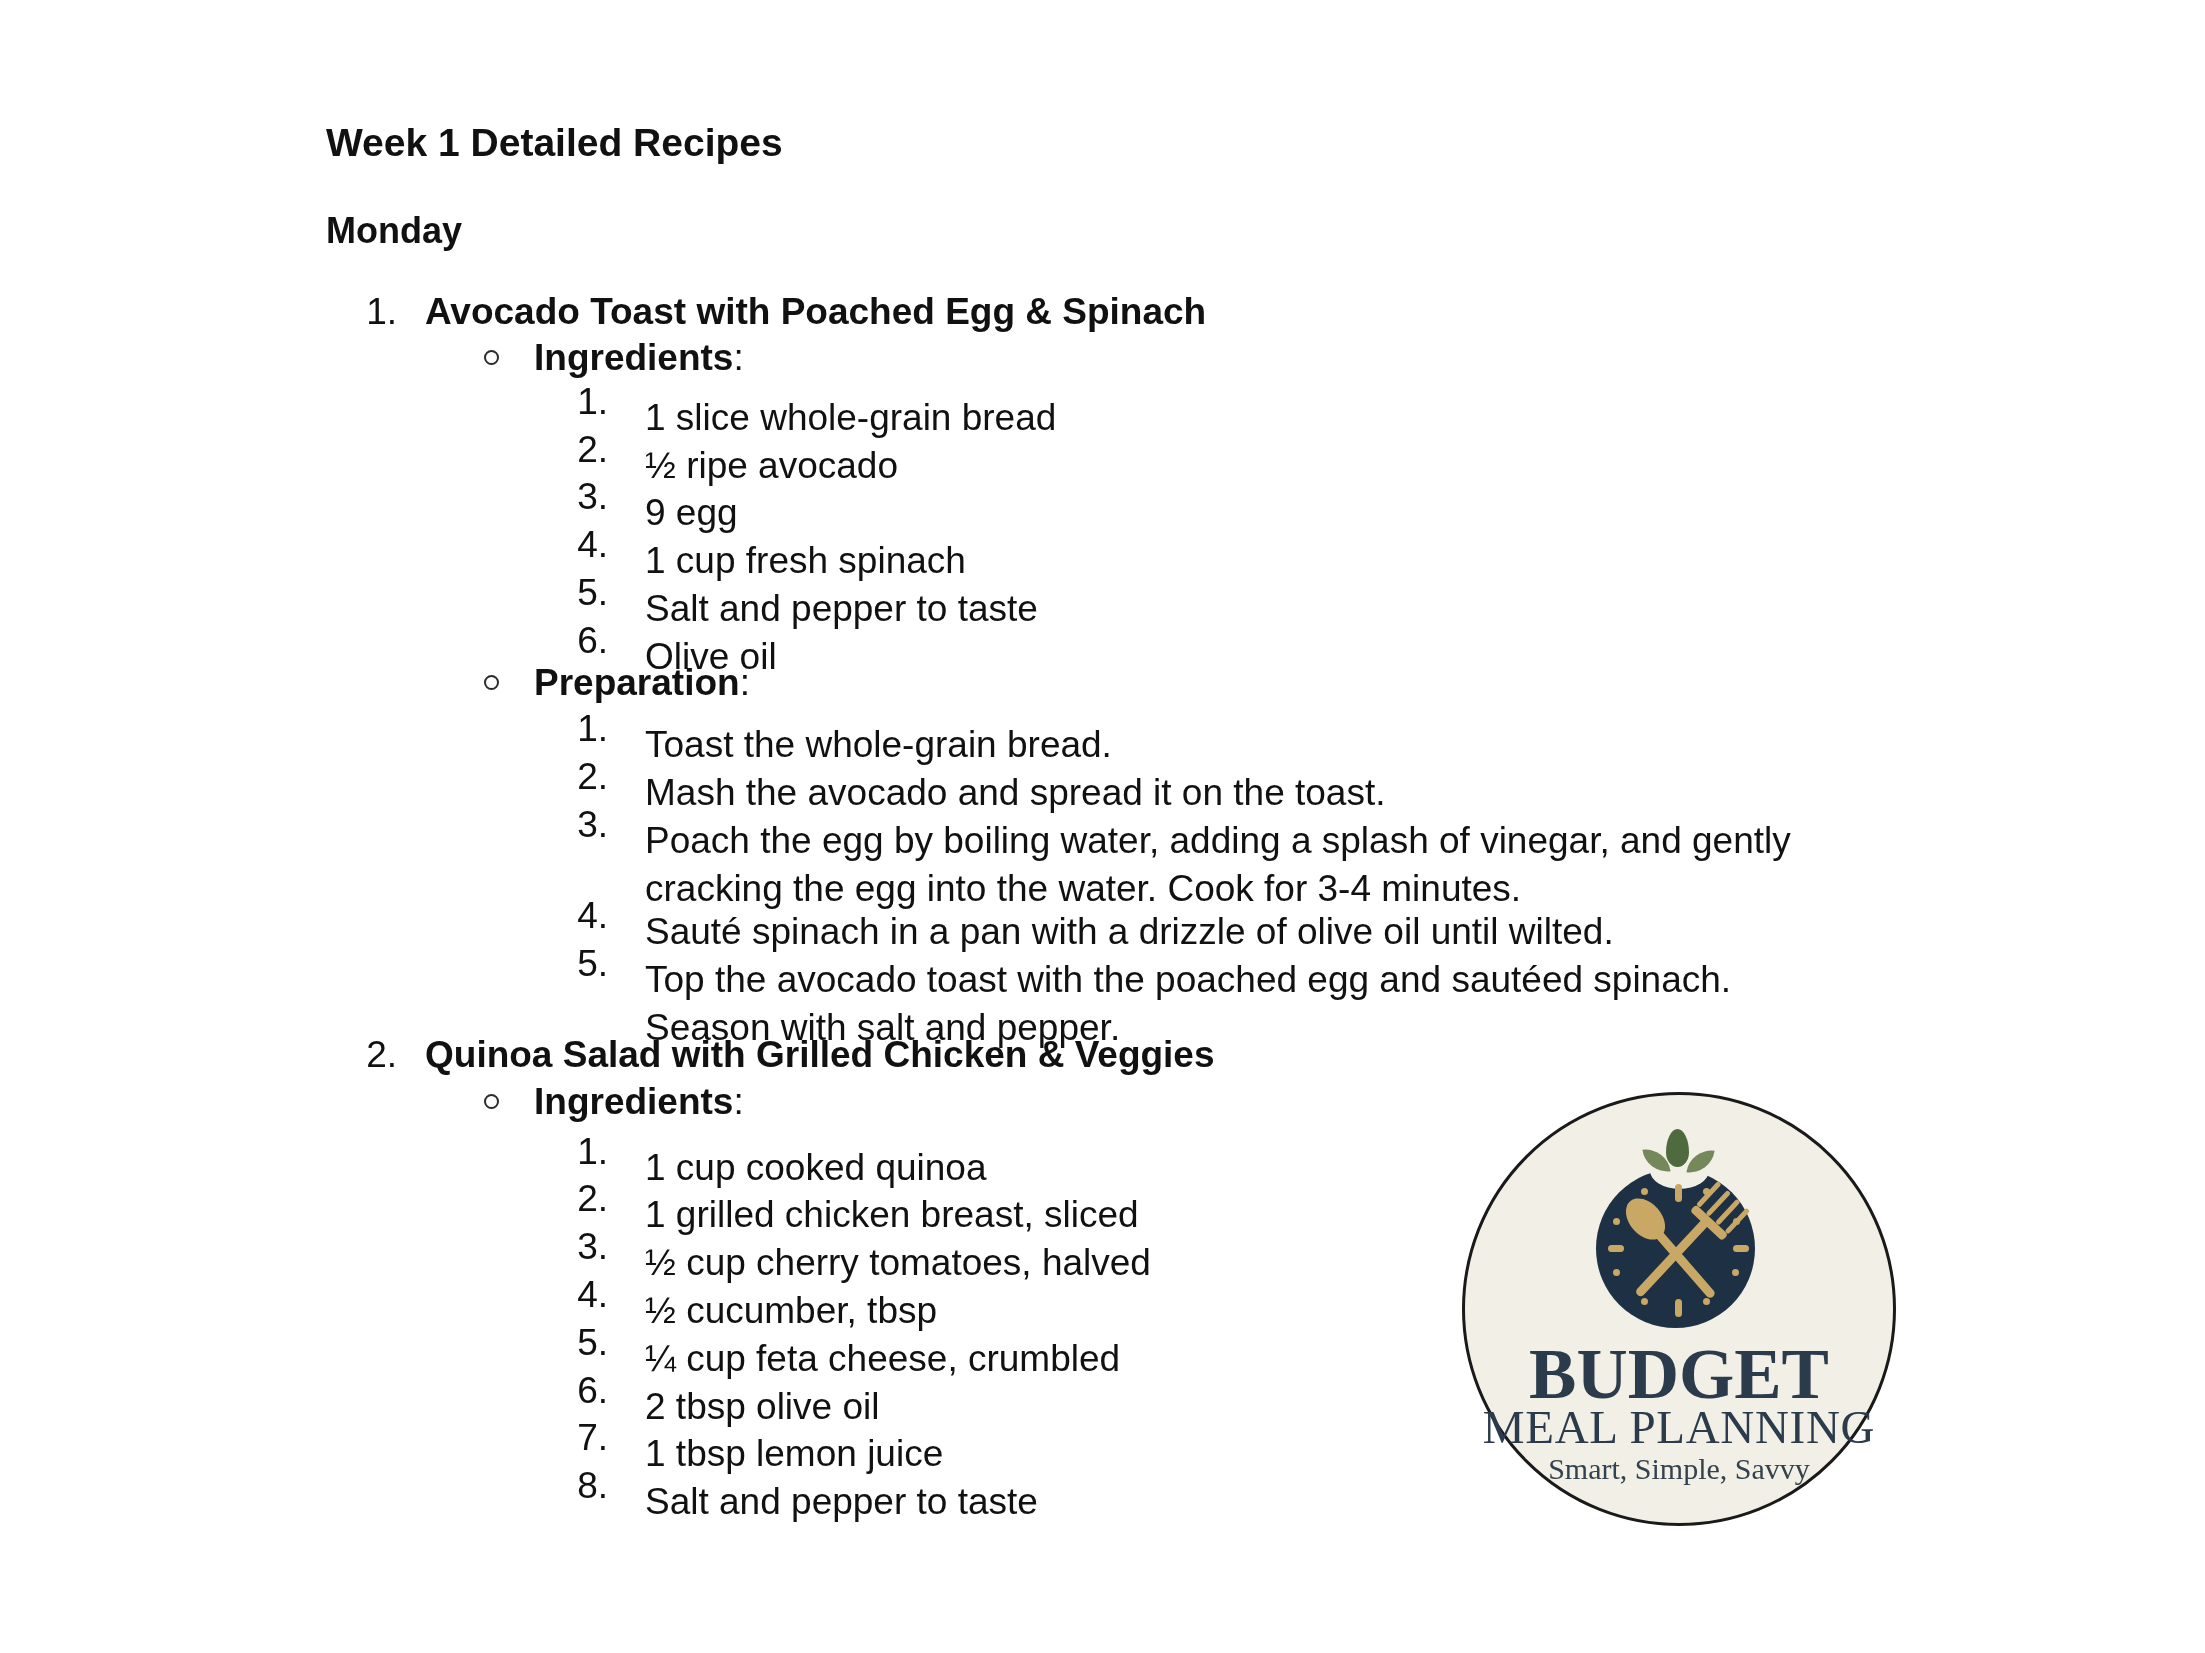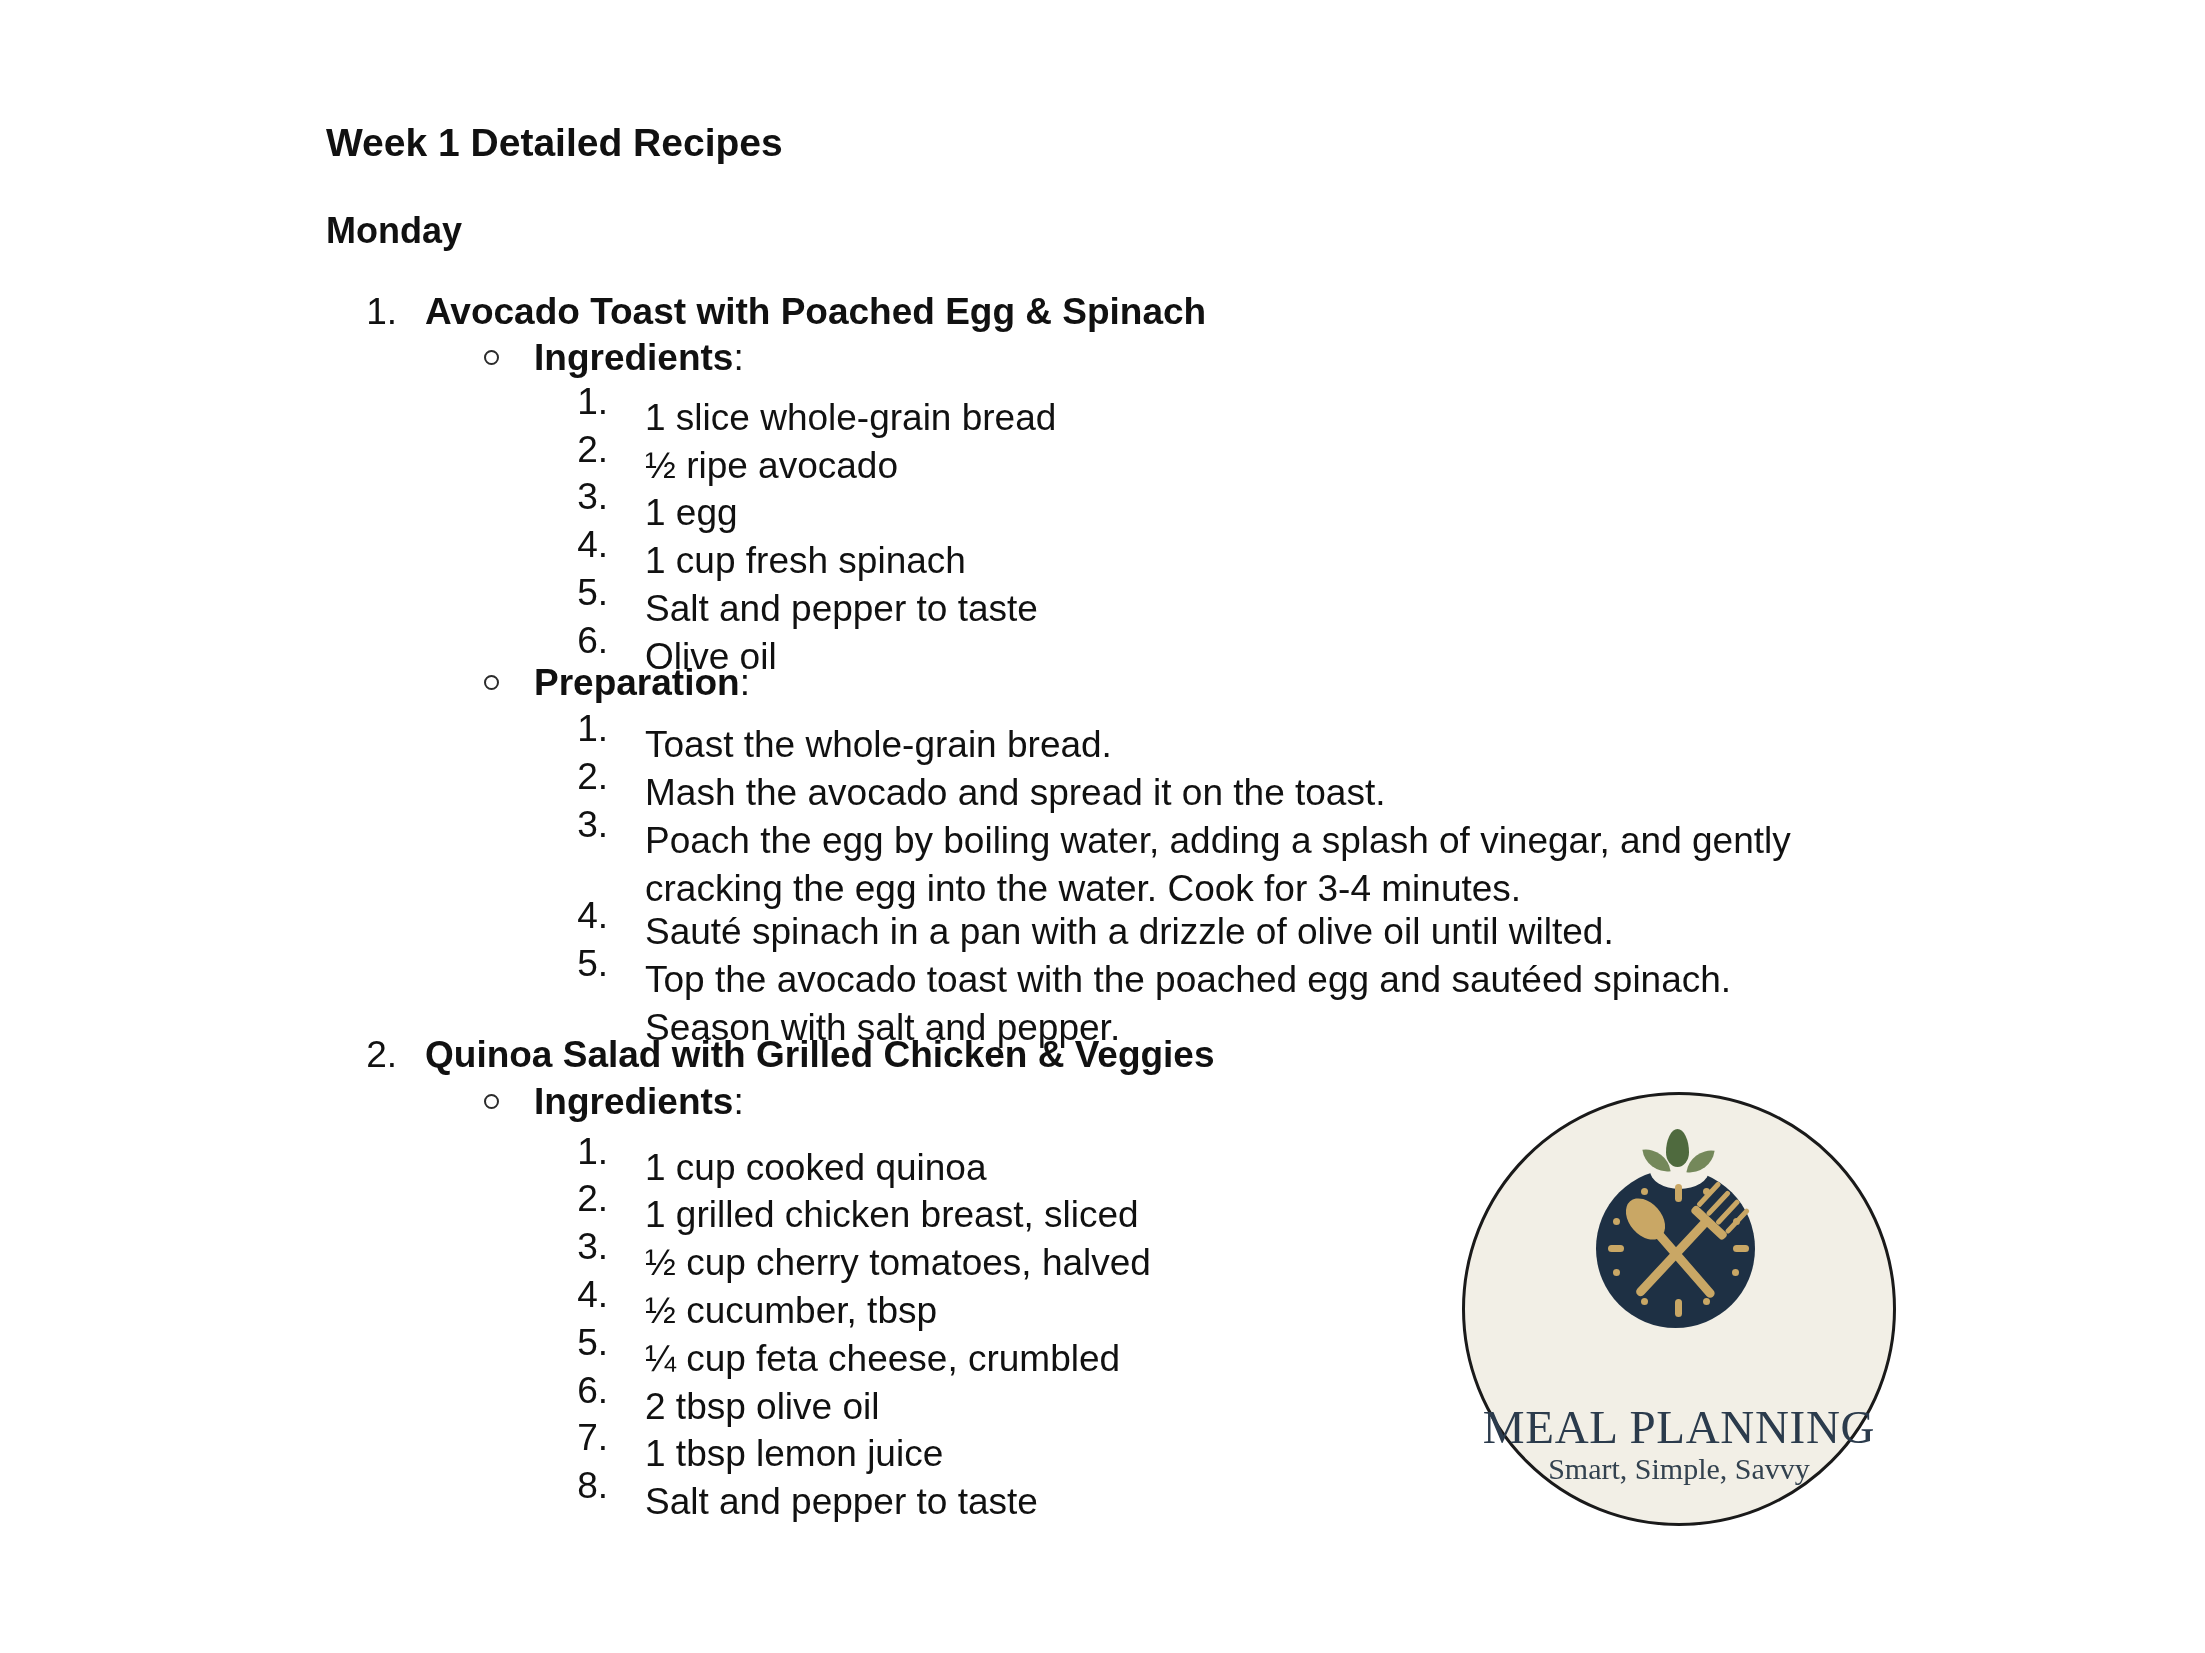--- a/index.html
+++ b/index.html
@@ -94,21 +94,21 @@
 <div class="row" style="top:378px">
   <span class="m2">1.</span>
   <span class="t2">1 slice whole-grain bread</span>
 </div>
 <div class="row" style="top:426px">
   <span class="m2">2.</span>
   <span class="t2">½ ripe avocado</span>
 </div>
 <div class="row" style="top:473px">
   <span class="m2">3.</span>
-  <span class="t2">1 egg</span>
+  <span class="t2">9 egg</span>
 </div>
 <div class="row" style="top:521px">
   <span class="m2">4.</span>
   <span class="t2">1 cup fresh spinach</span>
 </div>
 <div class="row" style="top:569px">
   <span class="m2">5.</span>
   <span class="t2">Salt and pepper to taste</span>
 </div>
 <div class="row" style="top:617px">
@@ -209,16 +209,17 @@
   <div class="spoon-bowl"></div>
   <div class="fork-handle"></div>
   <div class="fork-head">
     <span class="tine" style="left:0px"></span>
     <span class="tine" style="left:13px"></span>
     <span class="tine" style="left:26px"></span>
     <span class="tine" style="left:39px"></span>
     <span class="base"></span>
   </div>
 
+  <div class="brand">BUDGET</div>
   <div class="brand2">MEAL PLANNING</div>
   <div class="tagline">Smart, Simple, Savvy</div>
 </div>
 
 
 </body></html>

